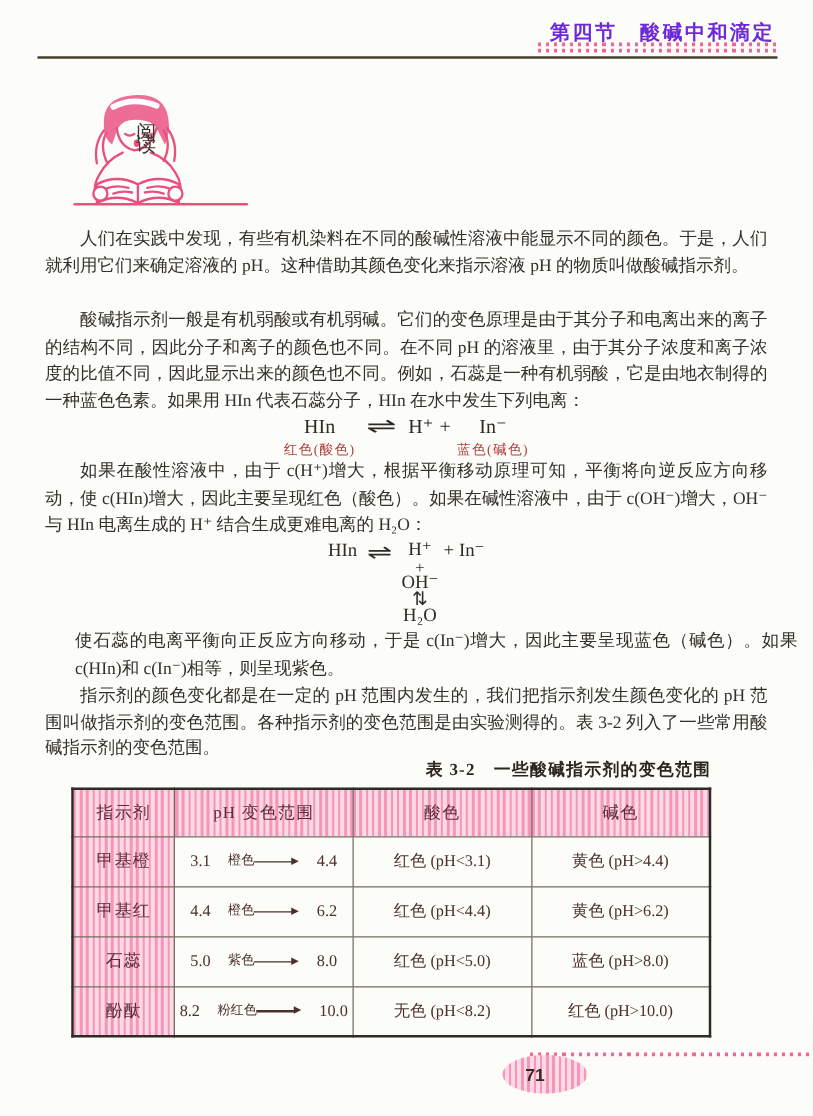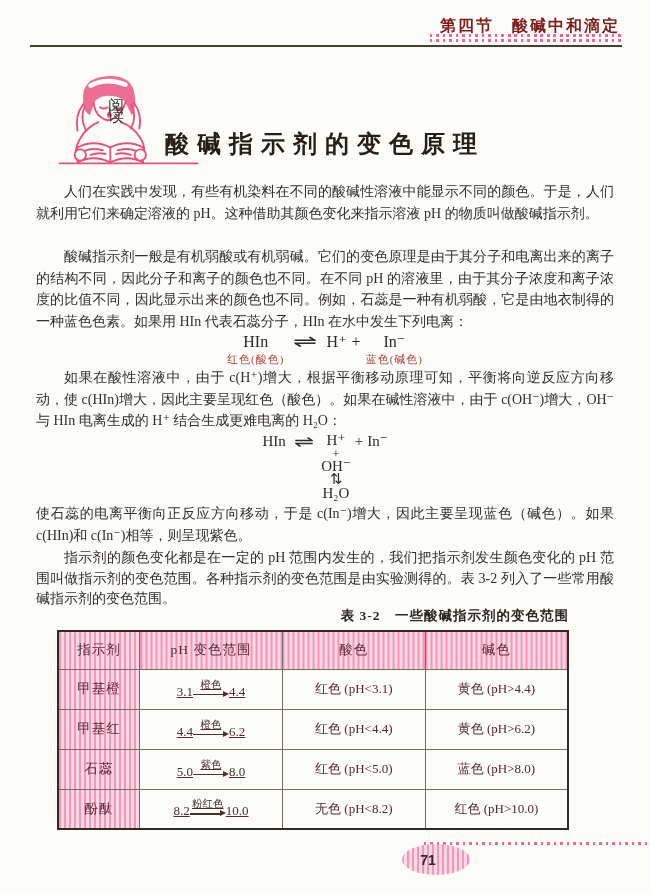--- a/index.html
+++ b/index.html
@@ -9,21 +9,21 @@
     --label-red:#b04040;
     --table-text:#4a2f2f;
     --ink:#33302b;
   }
   *{box-sizing:border-box;margin:0;padding:0;}
   body{font-family:"Liberation Serif","DejaVu Serif",serif;color:var(--ink);background:#e9e9e6;}
   .page{position:relative;width:650px;height:893px;margin:0 auto;background:#fcfcf9;overflow:hidden;}
 
   
   .header-title{position:absolute;top:16px;right:30px;font-family:"Liberation Sans","DejaVu Sans",sans-serif;
-    font-weight:bold;font-size:16px;letter-spacing:2px;color:#7f1d1d;}
+    font-weight:bold;font-size:16px;letter-spacing:2px;color:#6d28d9;}
   .ticks{position:absolute;top:34px;right:28px;width:192px;height:9px;}
   .tickrow{height:3.2px;margin-bottom:2px;
     background:repeating-linear-gradient(90deg,var(--accent-pink) 0 2.5px,rgba(0,0,0,0) 2.5px 6.5px);}
   .header-rule{position:absolute;top:45px;left:30px;right:28px;height:2px;background:#45412f;}
 
   
   .read-badge{position:absolute;left:55px;top:72px;width:160px;height:108px;}
   .read-badge svg{position:absolute;left:0;top:0;}
   .read-label{position:absolute;left:50px;top:12px;writing-mode:vertical-rl;letter-spacing:10px;
     font-size:16px;color:#3a3631;font-weight:500;}
@@ -32,21 +32,21 @@
   .article-title{position:absolute;top:128px;left:0;right:0;text-align:center;
     font-size:24px;font-weight:bold;letter-spacing:8px;color:#242019;}
 
   
   .para{position:absolute;left:36px;width:578px;font-size:14px;line-height:21.5px;
     text-align:justify;color:var(--ink);}
   .indent{text-indent:2em;}
   #p1{top:181px;}
   #p2{top:246px;}
   #p3{top:367px;}
-  #p4{top:503px;line-height:21.5px;}
+  #p4{top:503px;line-height:21.5px;margin-left:24px;}
   #p5{top:548px;line-height:20.5px;}
 
   
   .eq1-wrap{position:absolute;top:331px;left:0;right:0;display:flex;justify-content:center;}
   .eq1-grid{display:grid;grid-template-columns:repeat(5,auto);column-gap:5px;row-gap:1px;
     text-align:center;font-size:16px;color:#2e2a25;}
   .eq1-grid .r1{grid-row:1;align-self:end;}
   .arr{font-family:"DejaVu Sans",sans-serif;display:inline-block;transform:scaleX(1.7);
     padding:0 9px;font-size:17px;}
   .lbl{grid-row:2;font-size:11px;color:var(--label-red);letter-spacing:1px;}
@@ -66,22 +66,22 @@
   .table-caption{position:absolute;top:607px;left:57px;width:512px;text-align:right;
     font-weight:bold;font-size:13.5px;color:#2b2620;letter-spacing:1px;}
   table.indicators{position:absolute;top:630px;left:57px;width:512px;border-collapse:collapse;
     table-layout:fixed;border:2px solid #2f2a24;font-size:13px;color:var(--table-text);padding-left:29px;}
   table.indicators td,table.indicators th{border:1px solid #736c61;text-align:center;
     vertical-align:middle;font-weight:normal;}
   table.indicators tr.hdr th{height:38px;}
   table.indicators tr.row td{height:40px;}
   .pinkcell{background:repeating-linear-gradient(90deg,var(--stripe-pink) 0 2px,var(--stripe-light) 2px 5px);
     color:#5c2c3d;font-weight:bold;font-size:13.5px;letter-spacing:1px;}
-  .range{display:inline-flex;align-items:flex-end;gap:0;text-decoration:underline;}
-  .range .over{display:inline-flex;flex-direction:column;align-items:center;}
+  .range{display:inline-flex;align-items:flex-end;gap:14px;}
+  .range .over{display:inline-flex;flex-direction:row;align-items:center;}
   .rng-lbl{font-size:10.5px;line-height:11px;margin-bottom:1px;}
   .rng-arrow{position:relative;width:36px;height:7px;display:inline-block;}
   .rng-arrow::before{content:"";position:absolute;left:0;right:4px;top:3px;height:1.3px;background:var(--table-text);}
   .rng-arrow::after{content:"";position:absolute;right:0;top:0;border-left:6px solid var(--table-text);
     border-top:3.5px solid transparent;border-bottom:3.5px solid transparent;}
   .range .num{line-height:12px;}
 
   
   .footer-ticks{position:absolute;top:842px;left:424px;right:0;height:3.2px;
     background:repeating-linear-gradient(90deg,var(--accent-pink) 0 2.5px,rgba(0,0,0,0) 2.5px 6.5px);}
@@ -117,21 +117,20 @@
         <line x1="59" y1="80" x2="59" y2="96"></line>
         <path d="M31 84 q8 -4 20 -1 M38 88 q8 -3 16 -1 M87 84 q-8 -4 -20 -1 M81 88 q-8 -3 -16 -1"></path>
         <circle cx="27" cy="88" r="6" fill="#ffffff"></circle>
         <circle cx="91" cy="88" r="6" fill="#ffffff"></circle>
         <line x1="5" y1="97" x2="152" y2="97"></line>
       </g>
     </svg>
     <span class="read-label">阅读</span>
   </div>
 
-  <div class="article-title">酸碱指示剂的变色原理</div>
 
   <p id="p1" class="para indent">人们在实践中发现，有些有机染料在不同的酸碱性溶液中能显示不同的颜色。于是，人们就利用它们来确定溶液的 pH。这种借助其颜色变化来指示溶液 pH 的物质叫做酸碱指示剂。</p>
   <p id="p2" class="para indent">酸碱指示剂一般是有机弱酸或有机弱碱。它们的变色原理是由于其分子和电离出来的离子的结构不同，因此分子和离子的颜色也不同。在不同 pH 的溶液里，由于其分子浓度和离子浓度的比值不同，因此显示出来的颜色也不同。例如，石蕊是一种有机弱酸，它是由地衣制得的一种蓝色色素。如果用 HIn 代表石蕊分子，HIn 在水中发生下列电离：</p>
 
   <div class="eq1-wrap">
     <div class="eq1-grid">
       <span class="r1" style="grid-column:1">HIn</span>
       <span class="r1 arr" style="grid-column:2">⇌</span>
       <span class="r1" style="grid-column:3">H⁺</span>
       <span class="r1" style="grid-column:4">+</span>

